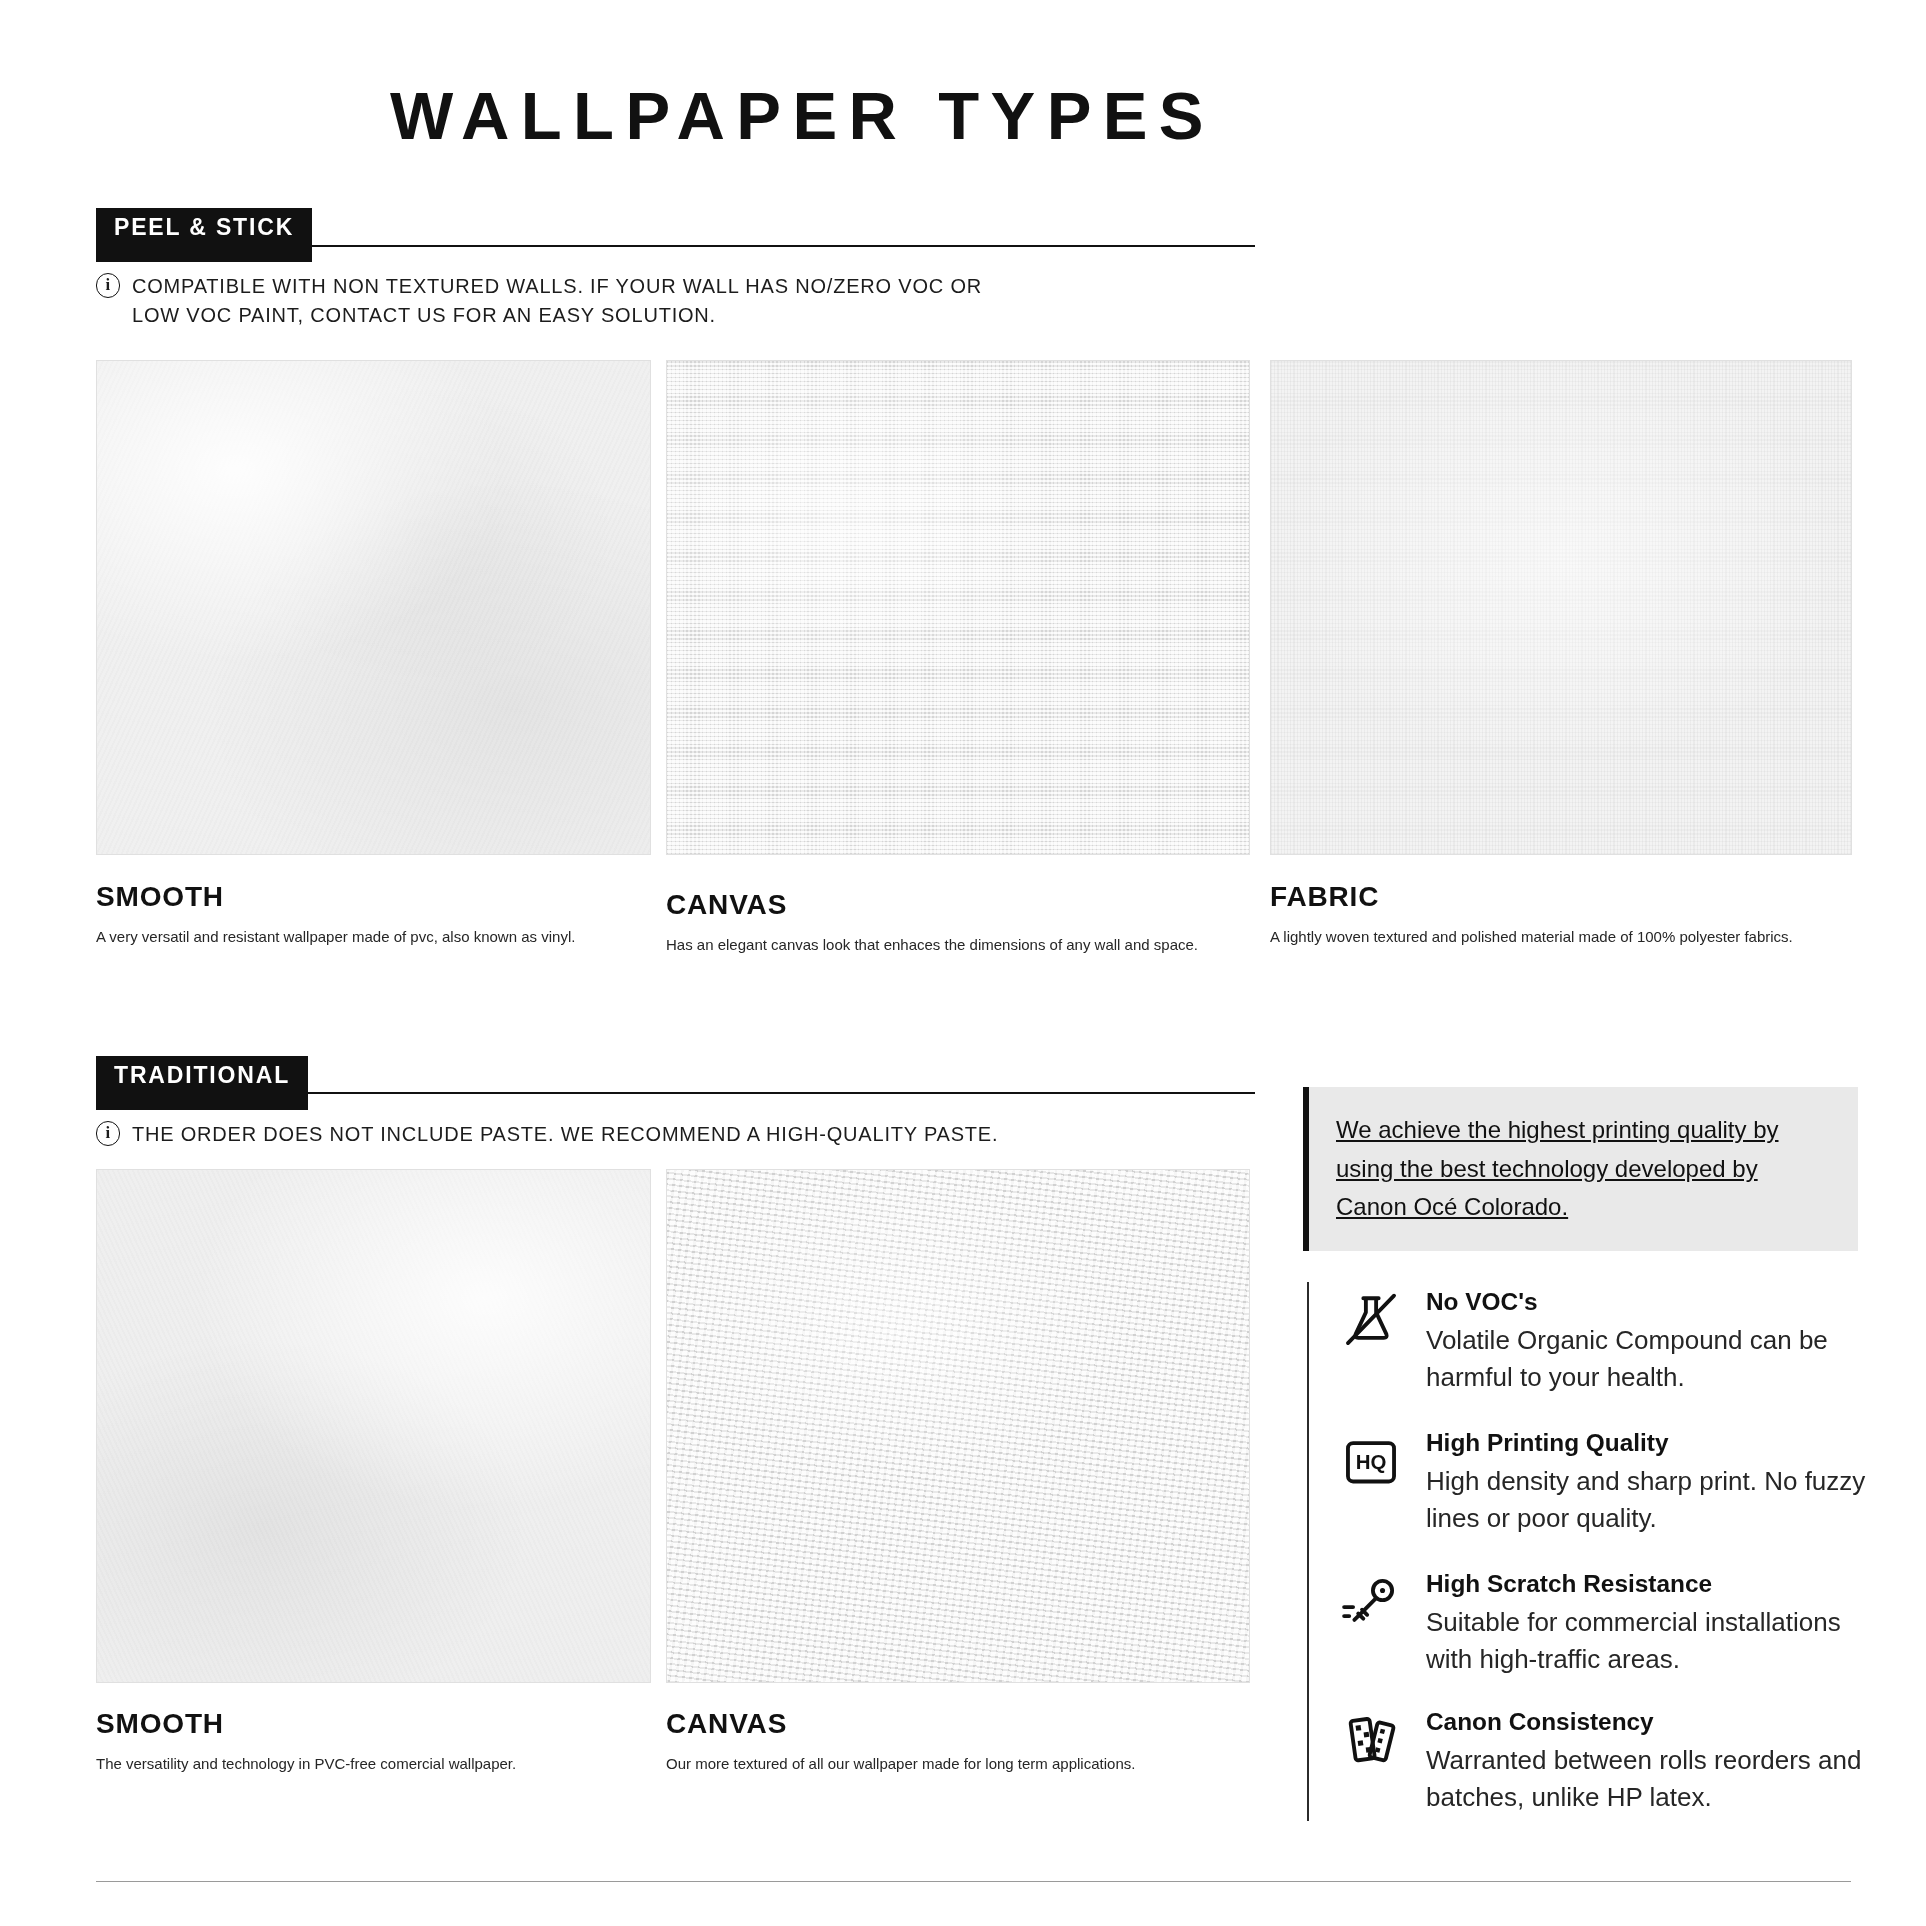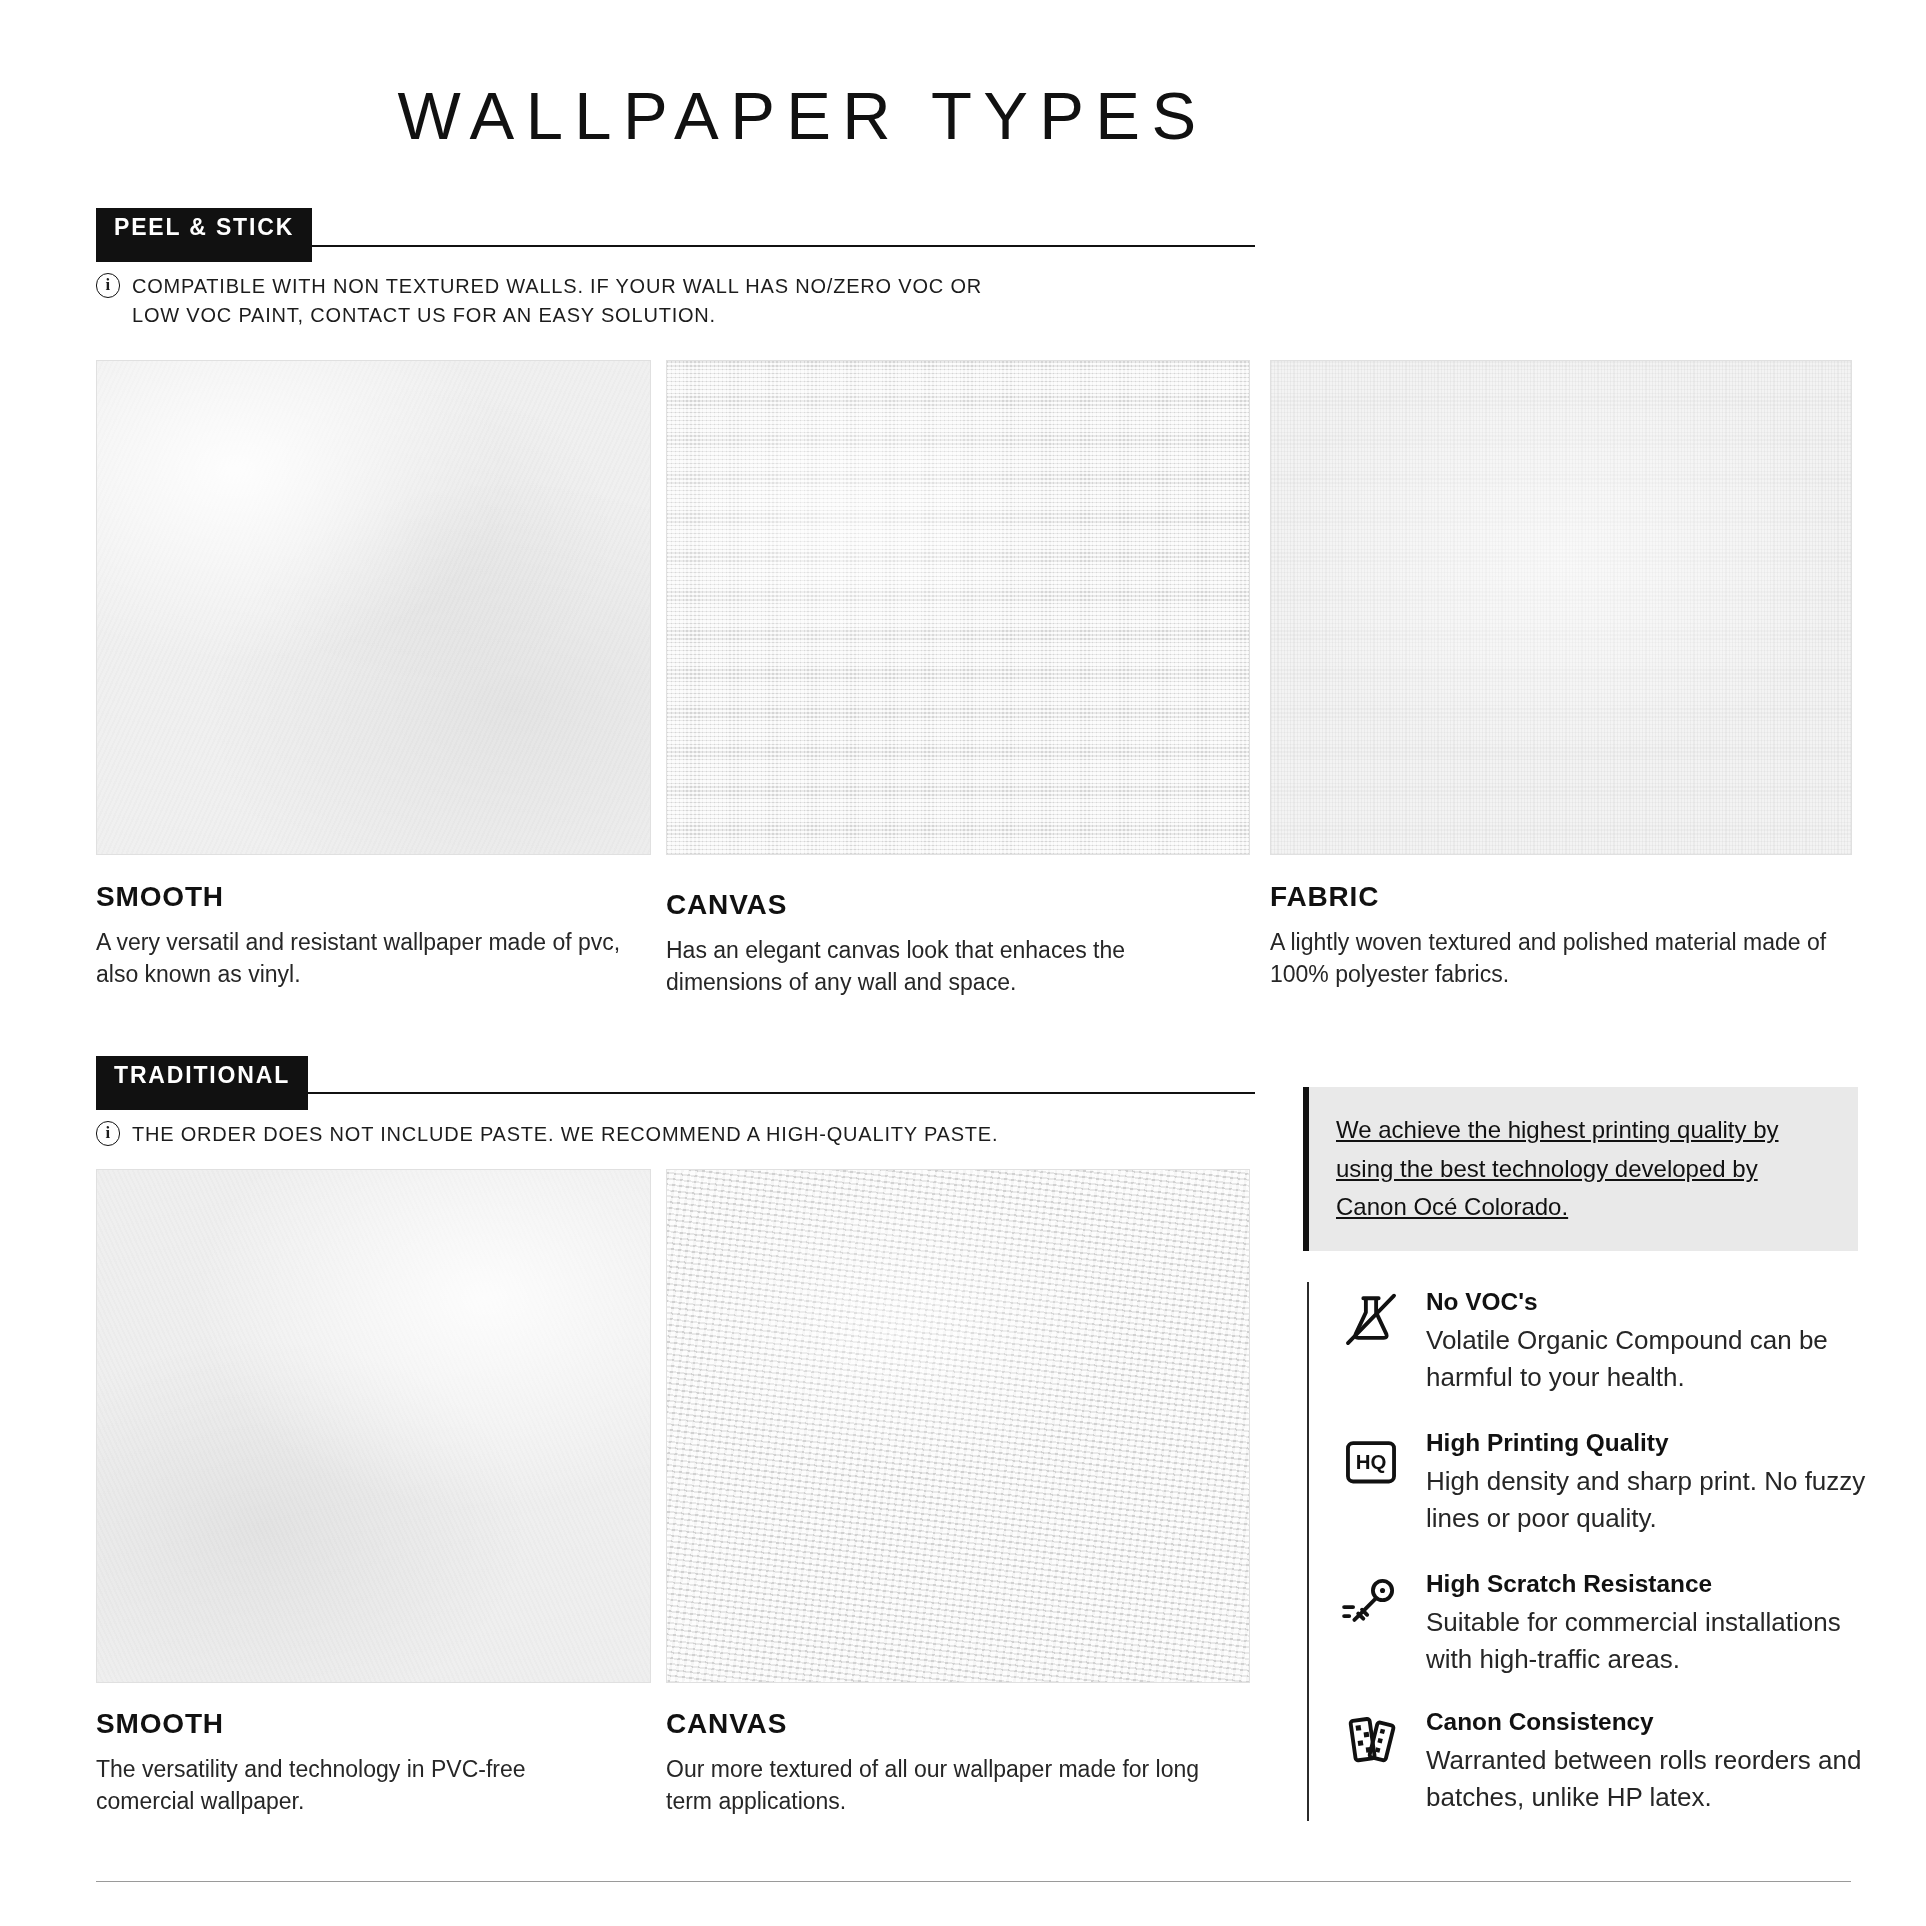--- a/index.html
+++ b/index.html
@@ -2,21 +2,21 @@
 <html style="font-size:10.3px"><head>
 <meta charset="utf-8">
 <style>
   * { margin:0; padding:0; box-sizing:border-box; }
   html,body { background:#ffffff; }
   body { font-family:"Liberation Sans", sans-serif; color:#1a1a1a; }
   .page { position:relative; width:1926px; height:1926px; background:#ffffff; overflow:hidden; }
   .abs { position:absolute; }
 
   .title { top:77px; left:0; width:1605px; text-align:center;
-           font-size:67px; font-weight:400; letter-spacing:0.17em; color:#111; }
+           font-size:67px; font-weight:700; letter-spacing:0.17em; color:#111; }
 
   .section-label { height:54px; line-height:39px; padding:0 18px; background:#111;
                    color:#fff; font-size:23px; font-weight:bold; letter-spacing:0.08em; z-index:2; }
   .section-rule { height:1.9px; background:#111; z-index:1; }
 
   .note { display:flex; gap:11.6px; font-size:20px; letter-spacing:0.04em; color:#1c1c1c; line-height:1.45; }
   .info-icon { flex:0 0 auto; width:24.4px; height:24.4px; margin-top:1.3px; border:1.9px solid #111; border-radius:50%;
                text-align:center; line-height:21px; font-size:16.7px; font-weight:bold; font-family:"Liberation Serif", serif; }
 
   .swatch { border:0.6px solid #e0e0e0; }
@@ -41,21 +41,21 @@
       radial-gradient(ellipse 482px 353px at 70% 25%, rgba(255,255,255,0.85), rgba(255,255,255,0) 60%),
       radial-gradient(ellipse 449px 321px at 30% 70%, rgba(0,0,0,0.05), rgba(0,0,0,0) 60%),
       repeating-linear-gradient(65deg, rgba(0,0,0,0.015) 0 1.9px, rgba(255,255,255,0.02) 1.9px 4.5px); }
   .tex-canvas-coarse { background-color:#eaeaea;
     background-image:
       radial-gradient(ellipse 385px 257px at 40% 30%, rgba(255,255,255,0.4), rgba(255,255,255,0) 60%),
       repeating-linear-gradient(7deg, rgba(0,0,0,0.06) 0 1.9px, rgba(255,255,255,0.7) 1.9px 5.8px),
       repeating-linear-gradient(97deg, rgba(0,0,0,0.05) 0 2.6px, rgba(255,255,255,0.6) 2.6px 7px); }
 
   .cap-name { font-size:28px; font-weight:bold; letter-spacing:0.03em; color:#111; margin-bottom:14px; }
-  .cap-desc { font-size:23px; line-height:1.38; color:#262626; }
+  .cap-desc { font-size:15px; line-height:1.38; color:#262626; }
 
   .quality-box { background:#e9e9e9; border-left:6.4px solid #111; padding:24.4px 27px;
                  font-size:24px; line-height:1.6; color:#111;text-decoration:underline; }
 
   .features-rule { width:1.9px; background:#2b2b2b; }
   .feature { display:flex; gap:23px; width:552px; }
   .feature-icon { flex:0 0 auto; width:64px; height:64px; }
   .feature-title { font-size:24.4px; font-weight:bold; color:#111; margin-bottom:6.4px; }
   .feature-desc { font-size:26px; line-height:1.42; color:#262626; }
 

